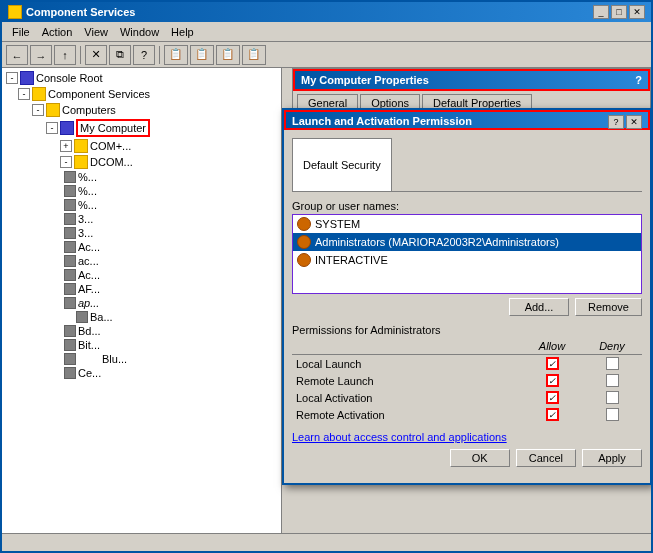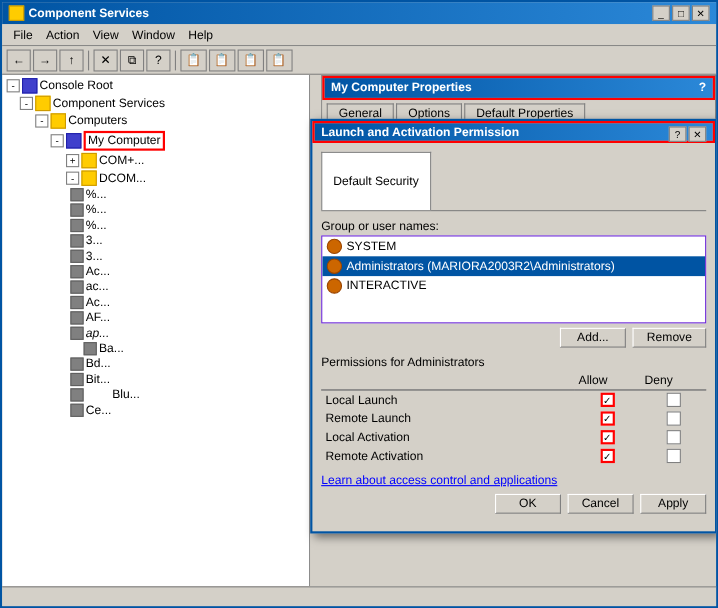--- a/index.html
+++ b/index.html
@@ -325,22 +325,23 @@
     .permissions-table th {
       text-align: left;
       padding: 2px 4px;
       font-weight: normal;
       border-bottom: 1px solid #808080;
     }
     .permissions-table td {
       padding: 2px 4px;
     }
     .permissions-table .allow-col, .permissions-table .deny-col {
-      text-align: left;
+      text-align: center;
       width: 60px;
+      font-style: italic;
     }
 
     .checkbox-cell {
       display: flex;
       align-items: center;
       justify-content: center;
     }
     .cb {
       width: 13px;
       height: 13px;

